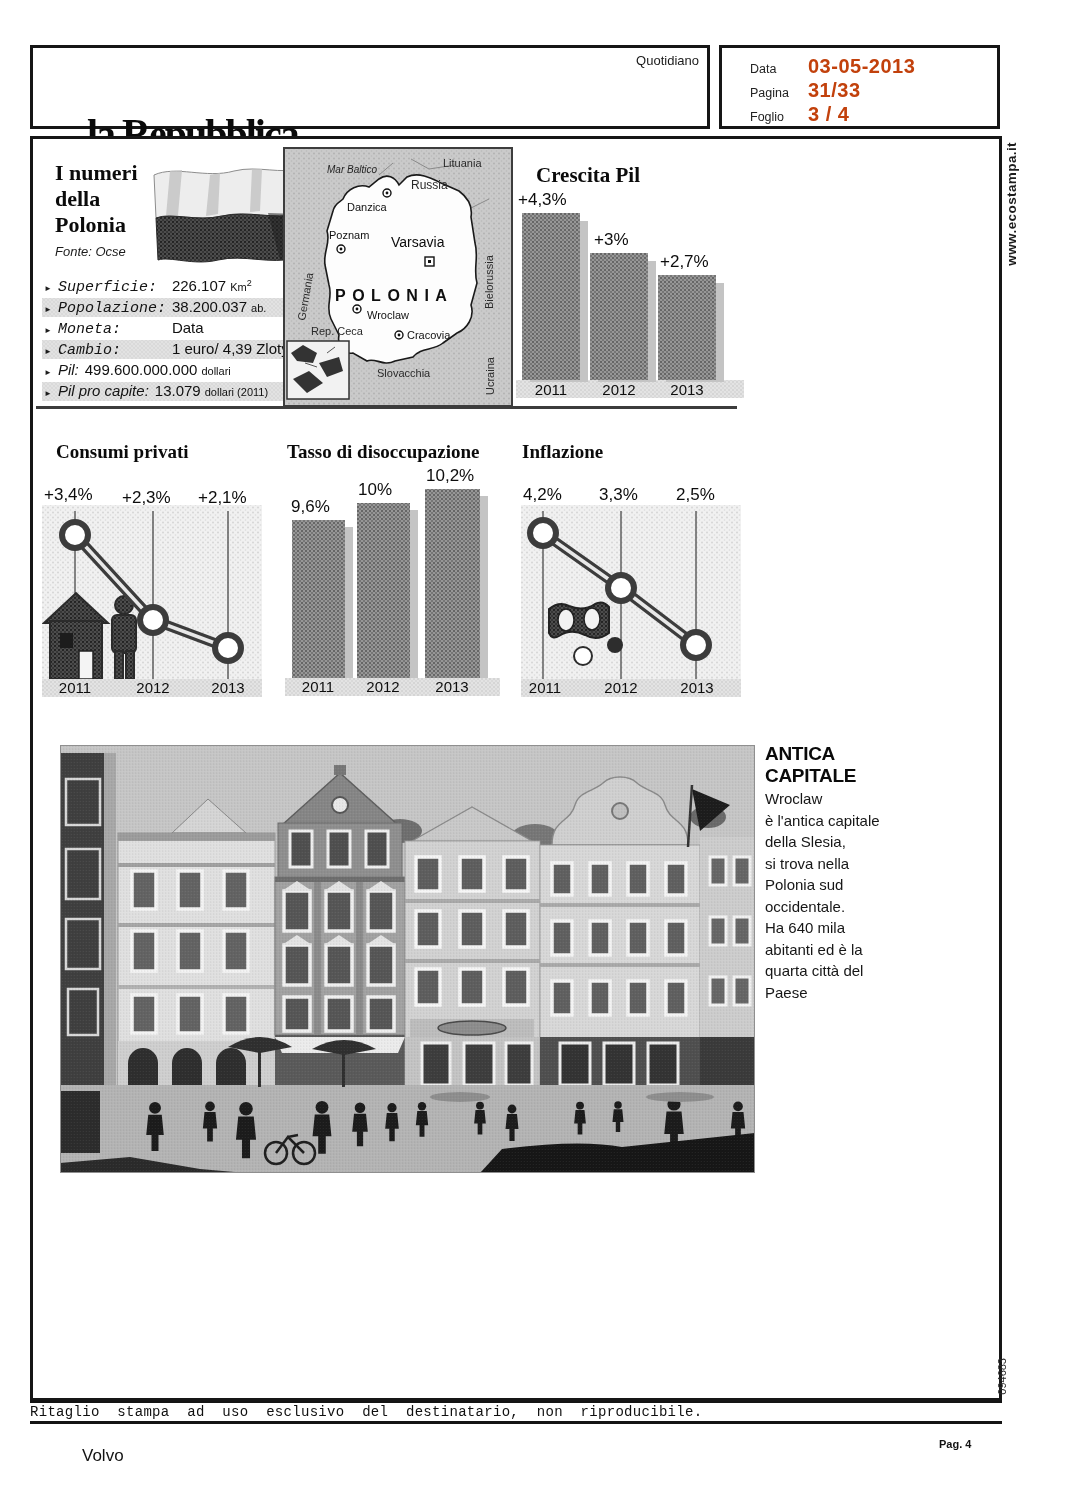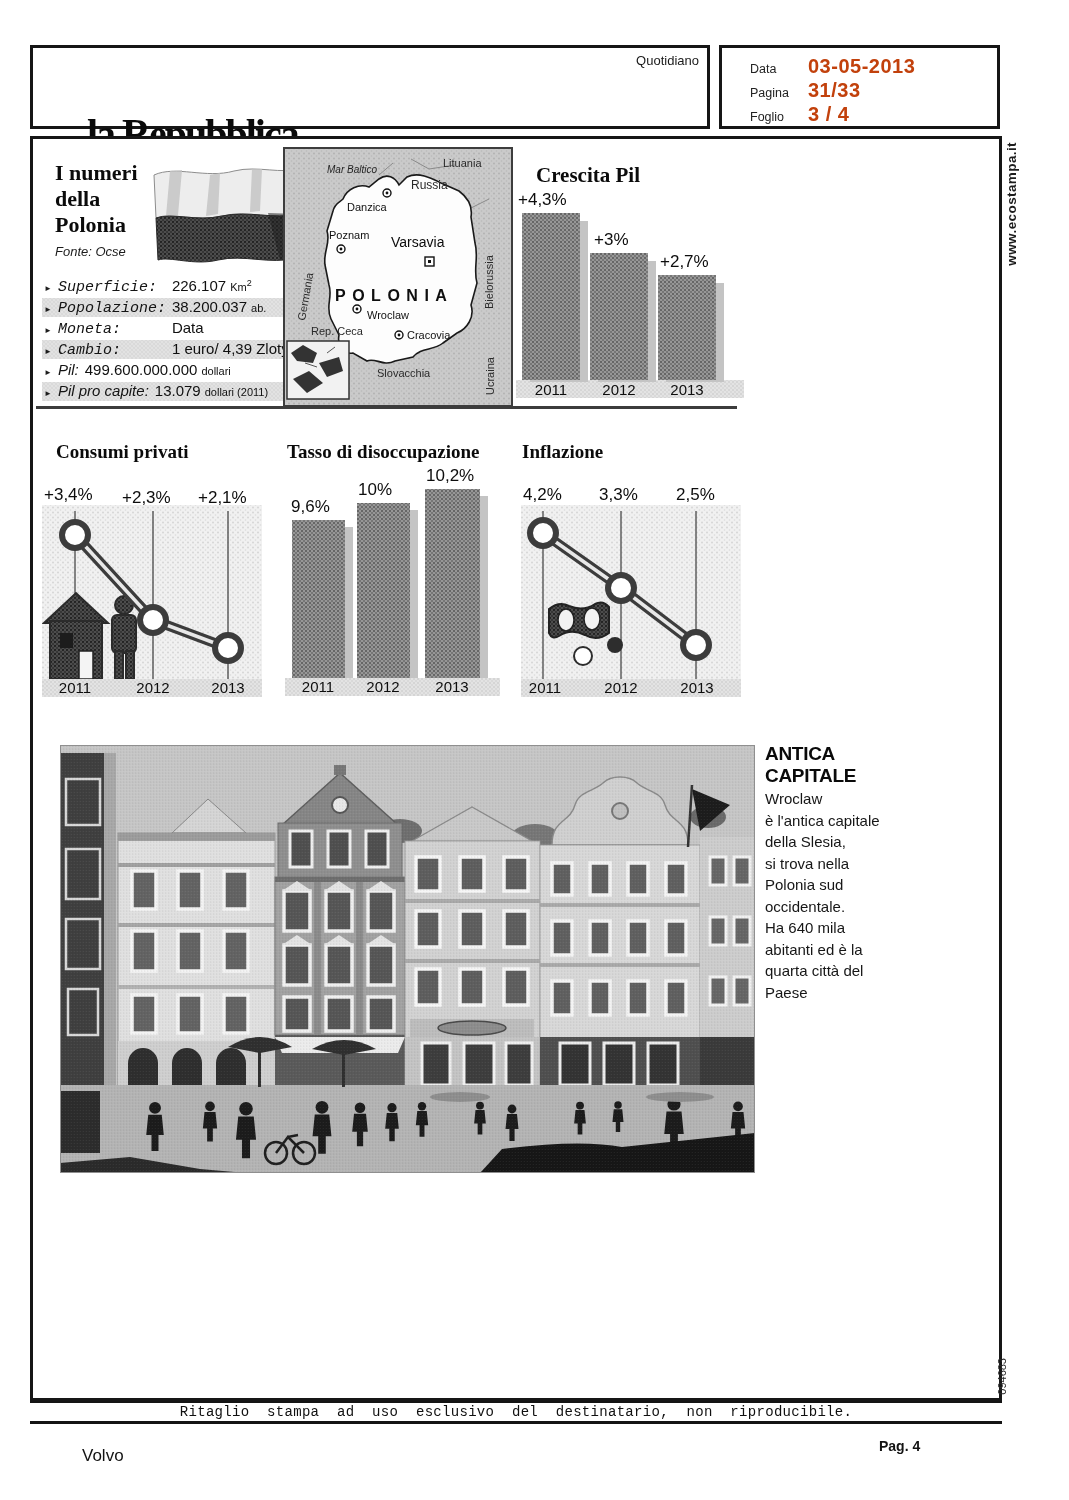--- a/index.html
+++ b/index.html
@@ -47,24 +47,24 @@
   #divider{left:36px;top:406px;width:701px;height:3px;background:#3c3c3c;}
 
   
   #caption{left:765px;top:743px;width:150px;}
   #caption-heading{font-size:19px;font-weight:bold;letter-spacing:-0.3px;color:#0a0a0a;margin-bottom:1px;}
   .caption-line{font-size:15px;line-height:21.5px;color:#161616;}
 
   
   #disclaimer{left:30px;top:1401px;width:972px;height:23px;border-top:2px solid #141414;
       border-bottom:3px solid #141414;box-sizing:border-box;display:flex;align-items:center;
-      justify-content:center;font-family:"Liberation Mono",monospace;font-size:14px;
+      font-family:"Liberation Mono",monospace;font-size:14px;
       word-spacing:9px;letter-spacing:0.3px;color:#101010;background:#fff;}
   #client{left:82px;top:1446px;font-size:17px;color:#131313;}
-  #pageref{left:879px;top:1438px;font-size:14px;font-weight:bold;color:#131313;}
+  #pageref{left:939px;top:1438px;font-size:11px;font-weight:bold;color:#131313;}
   #watermark{left:1004px;top:142px;writing-mode:vertical-rl;transform:rotate(180deg);
       font-size:13.5px;font-weight:bold;color:#1d1d1d;letter-spacing:0.4px;}
   #code{left:996px;top:1358px;writing-mode:vertical-rl;transform:rotate(180deg);
       font-size:11px;color:#2a2a2a;}
 
   svg text{font-family:"Liberation Sans",sans-serif;}
 </style>
 </head>
 <body>
 

